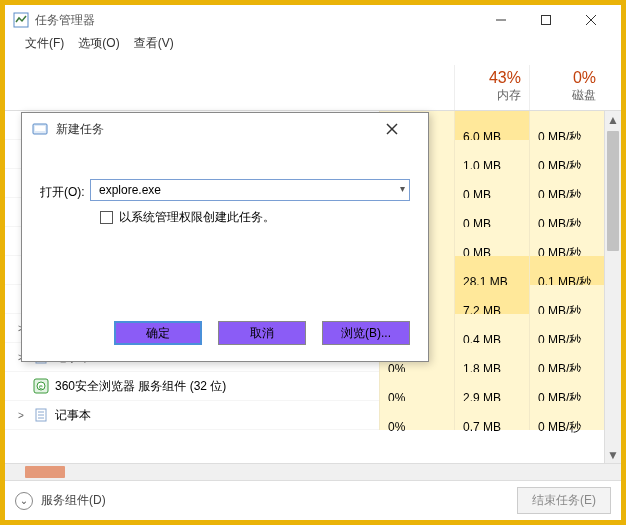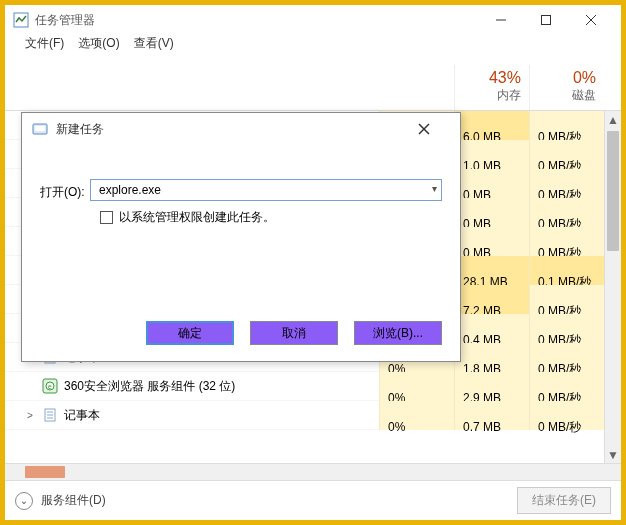--- a/index.html
+++ b/index.html
@@ -31,21 +31,21 @@
   }
   .col-name { flex:1; }
   .col-cpu, .col-mem, .col-disk { width:75px; text-align:right; padding:4px 8px 6px; border-left:1px solid #eee;}
   .col-mem, .col-disk { background:#fff; }
   .col-head-sub { color:#666; font-size:12px; }
   .col-head-pct { font-size:16px; color:#c2410c; }
   .rows { }
   .row {
     display:flex; align-items:center; height:29px; border-bottom:1px solid #f5f5f5;
   }
-  .row .cell-name { flex:1; display:flex; align-items:center; padding-left:19px; gap:6px;}
+  .row .cell-name { flex:1; display:flex; align-items:center; padding-left:10px; gap:6px;}
   .row .expander { width:12px; color:#666; font-size:10px; text-align:center;}
   .row .proc-icon { width:16px; height:16px; display:inline-flex; align-items:center; justify-content:center;}
   .row .cell-cpu, .row .cell-mem, .row .cell-disk {
     width:75px; text-align:left; padding:12px 8px; height:29px; line-height:29px;
     border-left:1px solid #f2e9c8;
   }
   .row .cell-cpu { background:#fff6d0;}
   .row .cell-mem { background:#fff6d0; }
   .row .cell-disk { background:#fff6d0; }
   .hi { background:#ffe89a !important; }
@@ -64,21 +64,21 @@
     padding:0 10px; gap:10px;
   }
   .footer-left { flex:1; display:flex; align-items:center; gap:8px; color:#444;}
   .chevron-circle { width:18px; height:18px; border:1px solid #888; border-radius:50%; display:flex; align-items:center; justify-content:center; font-size:10px; color:#555;}
   .btn-end {
     padding:4px 14px; border:1px solid #ccc; background:#f3f3f3; color:#888;
   }
 
   
   .dialog {
-    position:absolute; left:16px; top:55px; width:440px; height:250px;
+    position:absolute; left:16px; top:55px; width:408px; height:250px;
     background:#fff; border:1px solid #888; box-shadow:2px 2px 8px rgba(0,0,0,0.2);
     z-index:100; display:flex; flex-direction:column;
   }
   .dialog-titlebar {
     height:32px; display:flex; align-items:center; padding:0 10px; gap:8px;
   }
   .dialog-title { flex:1; color:#333;}
   .dialog-close { width:32px; text-align:center; font-size:14px; color:#333; cursor:pointer;}
   .dialog-body { flex:1; padding:12px 18px 0 18px; }
   .dialog-desc { display:flex; gap:14px; }

